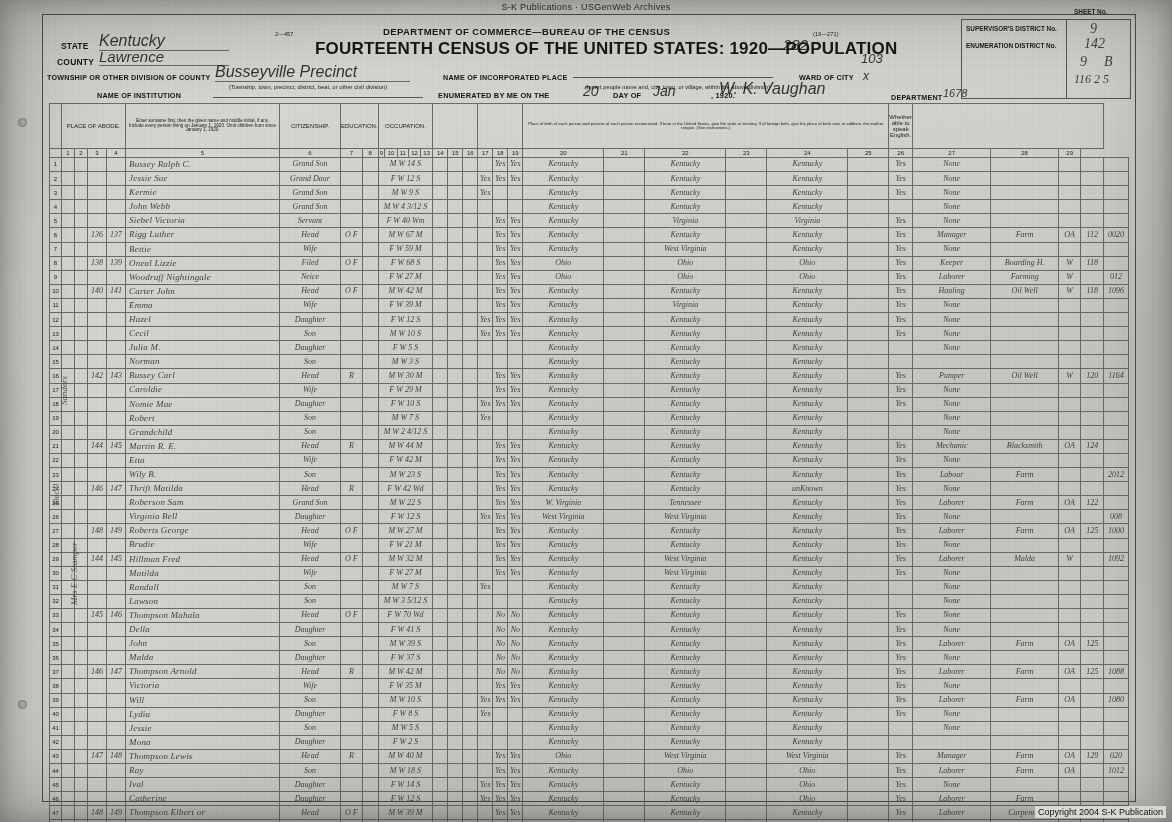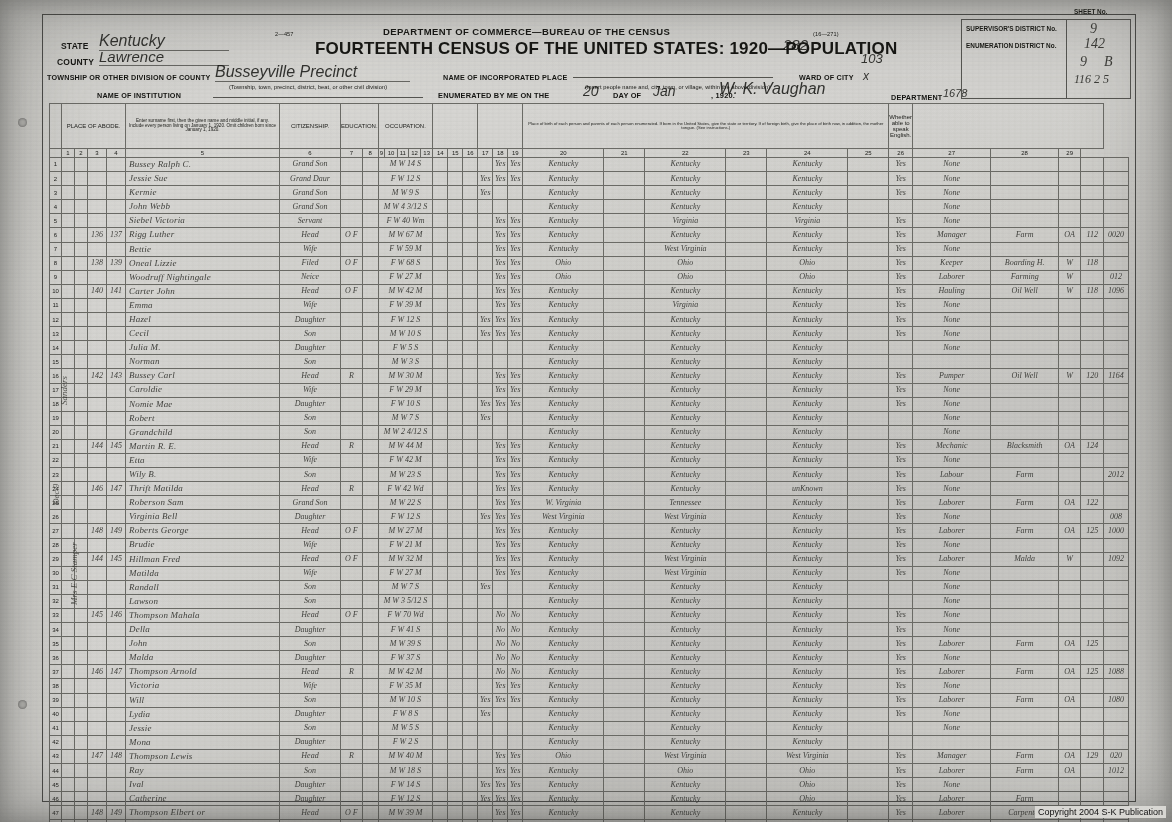--- a/index.html
+++ b/index.html
@@ -96,20 +96,21 @@
     font-family:"Liberation Sans", sans-serif;font-size:7px;color:#17170f;
   }
   .supbox div{position:absolute;}
 </style>
 </head>
 <body>
 
 <div id="sheet">
   <div class="grain"></div>
 
+  <div class="archive-line">S-K Publications · USGenWeb Archives</div>
 
   <div class="form">
 
     <div class="hdr">
       <div class="c tiny" style="left:232px;top:16px;">2—457</div>
       <div class="c tiny" style="left:770px;top:16px;">(16—271)</div>
       <div class="c title1" style="left:340px;top:11px;">DEPARTMENT OF COMMERCE—BUREAU OF THE CENSUS</div>
       <div class="c title2" style="left:272px;top:24px;">FOURTEENTH CENSUS OF THE UNITED STATES: 1920—POPULATION</div>
       <div class="c hand" style="left:740px;top:21px;font-size:15px;">282</div>
       <div class="c hand" style="left:818px;top:36px;font-size:13px;">103</div>

